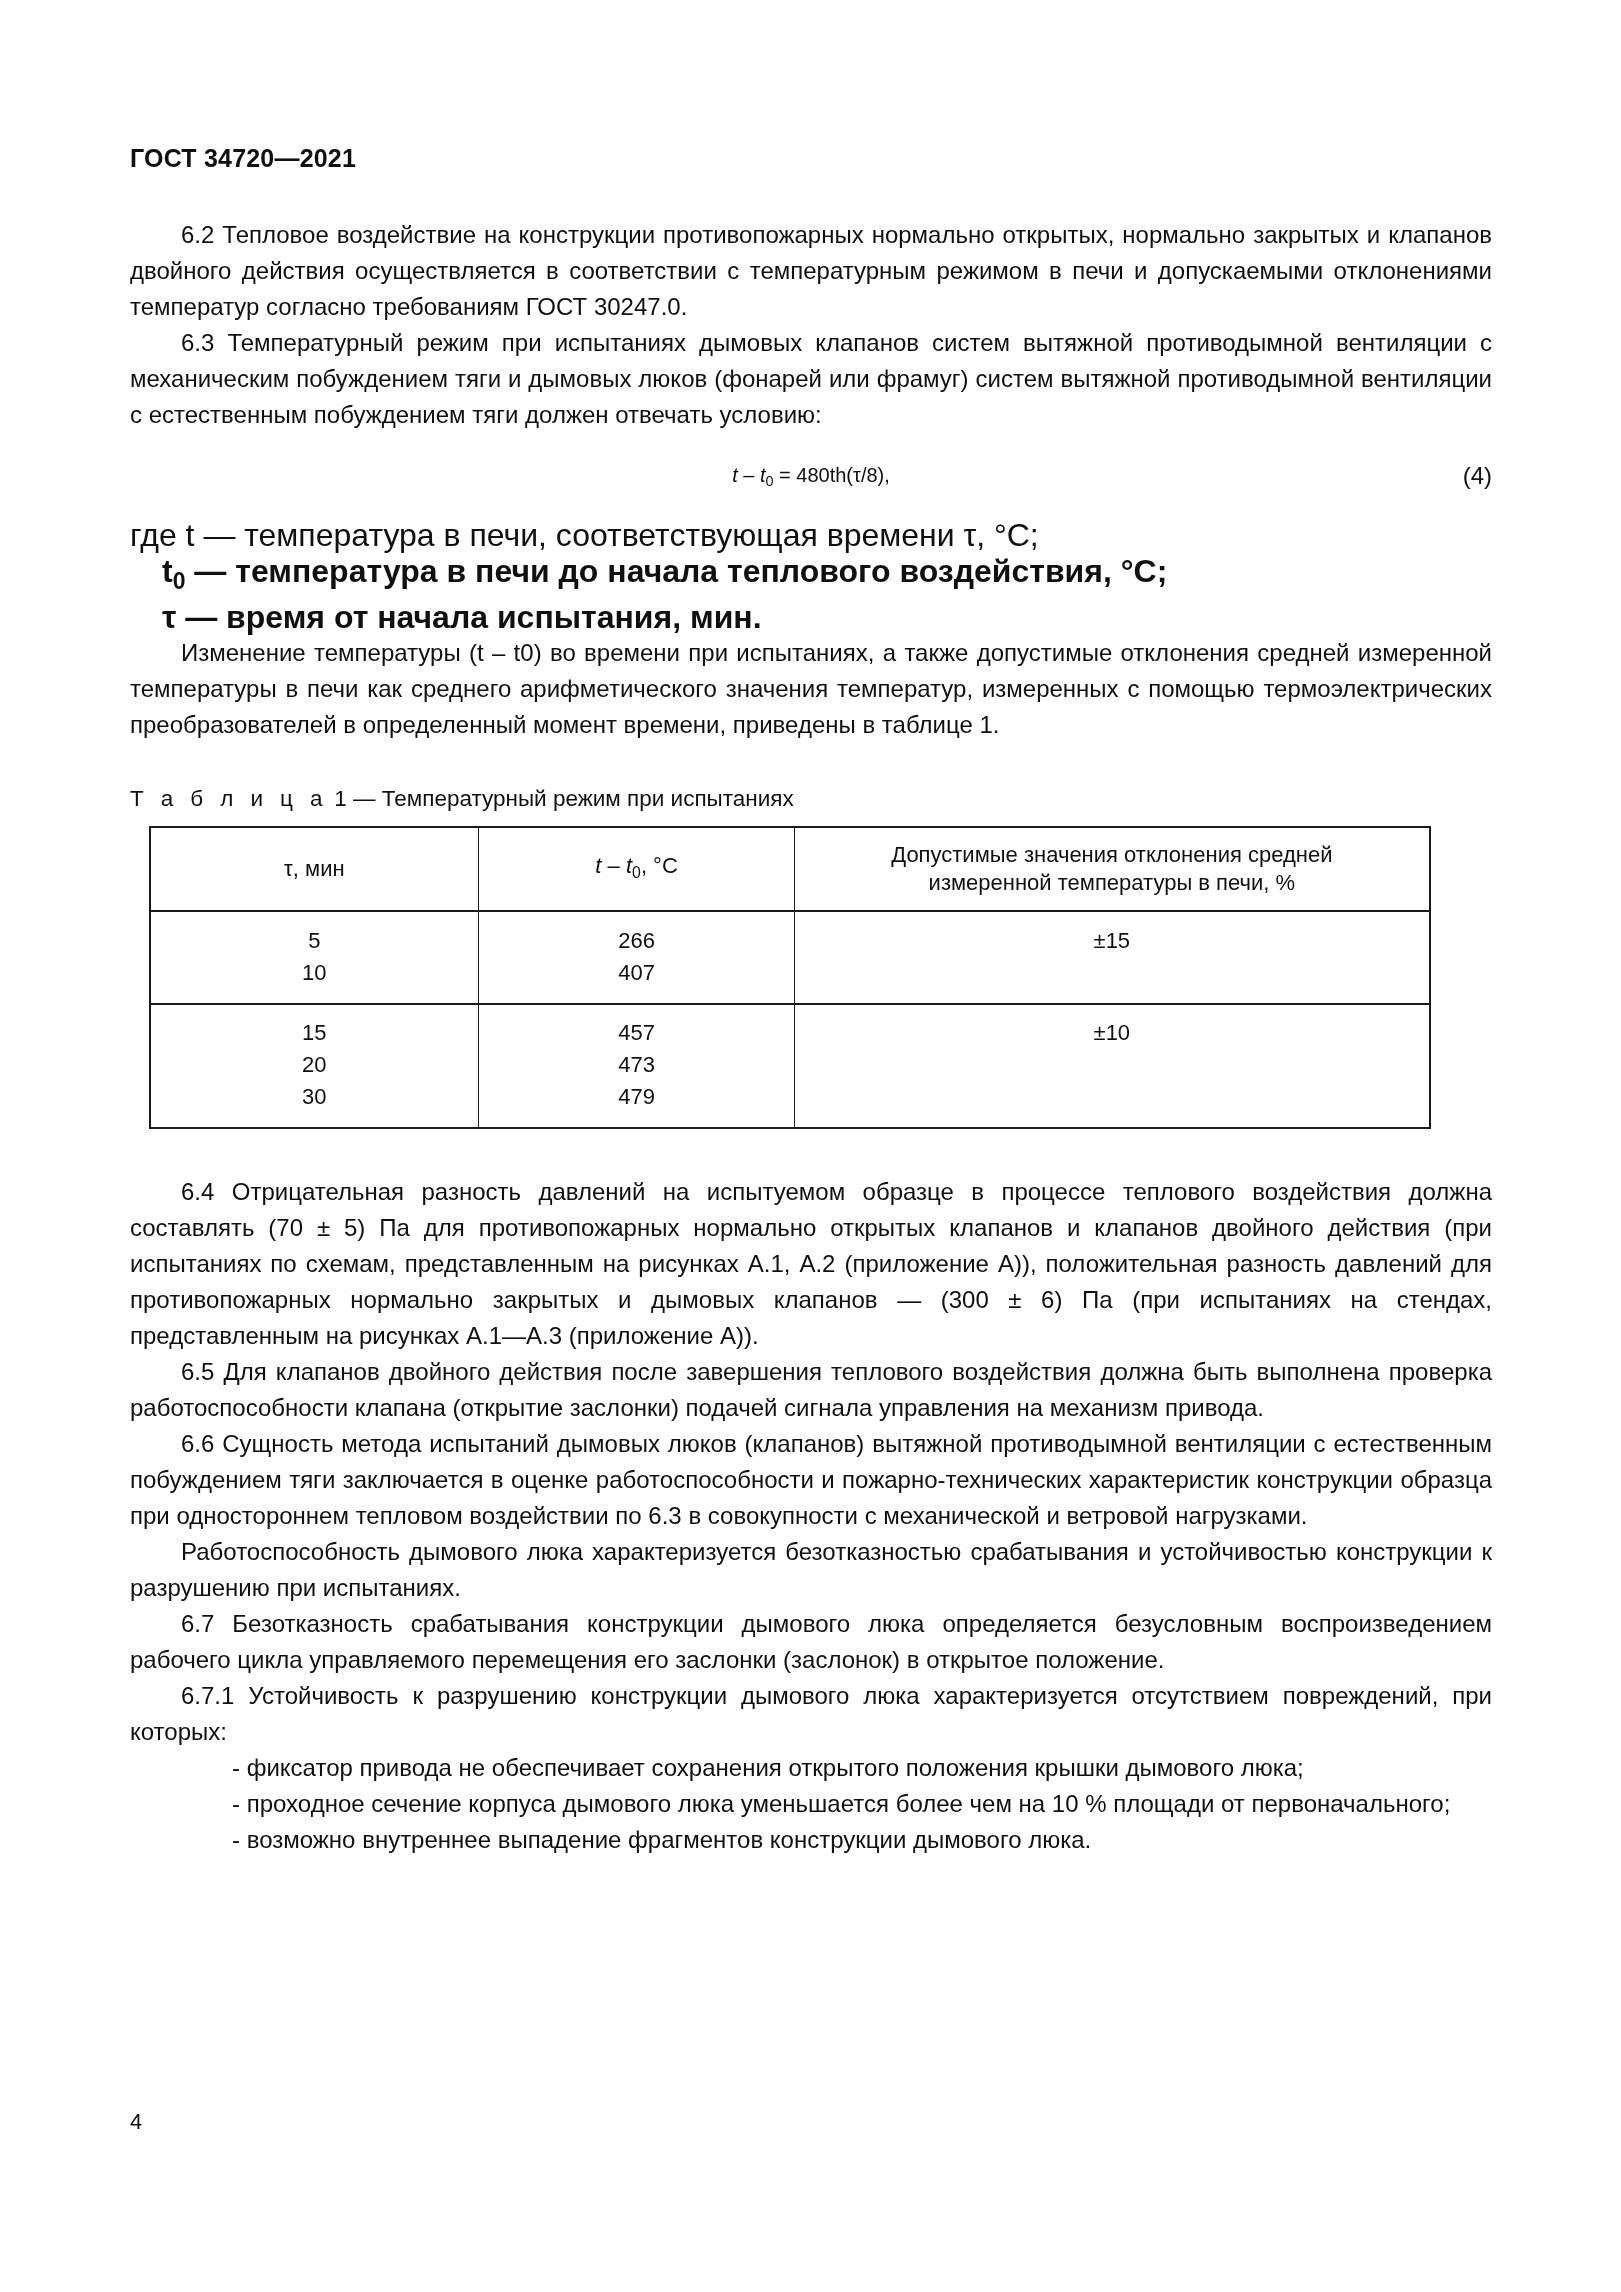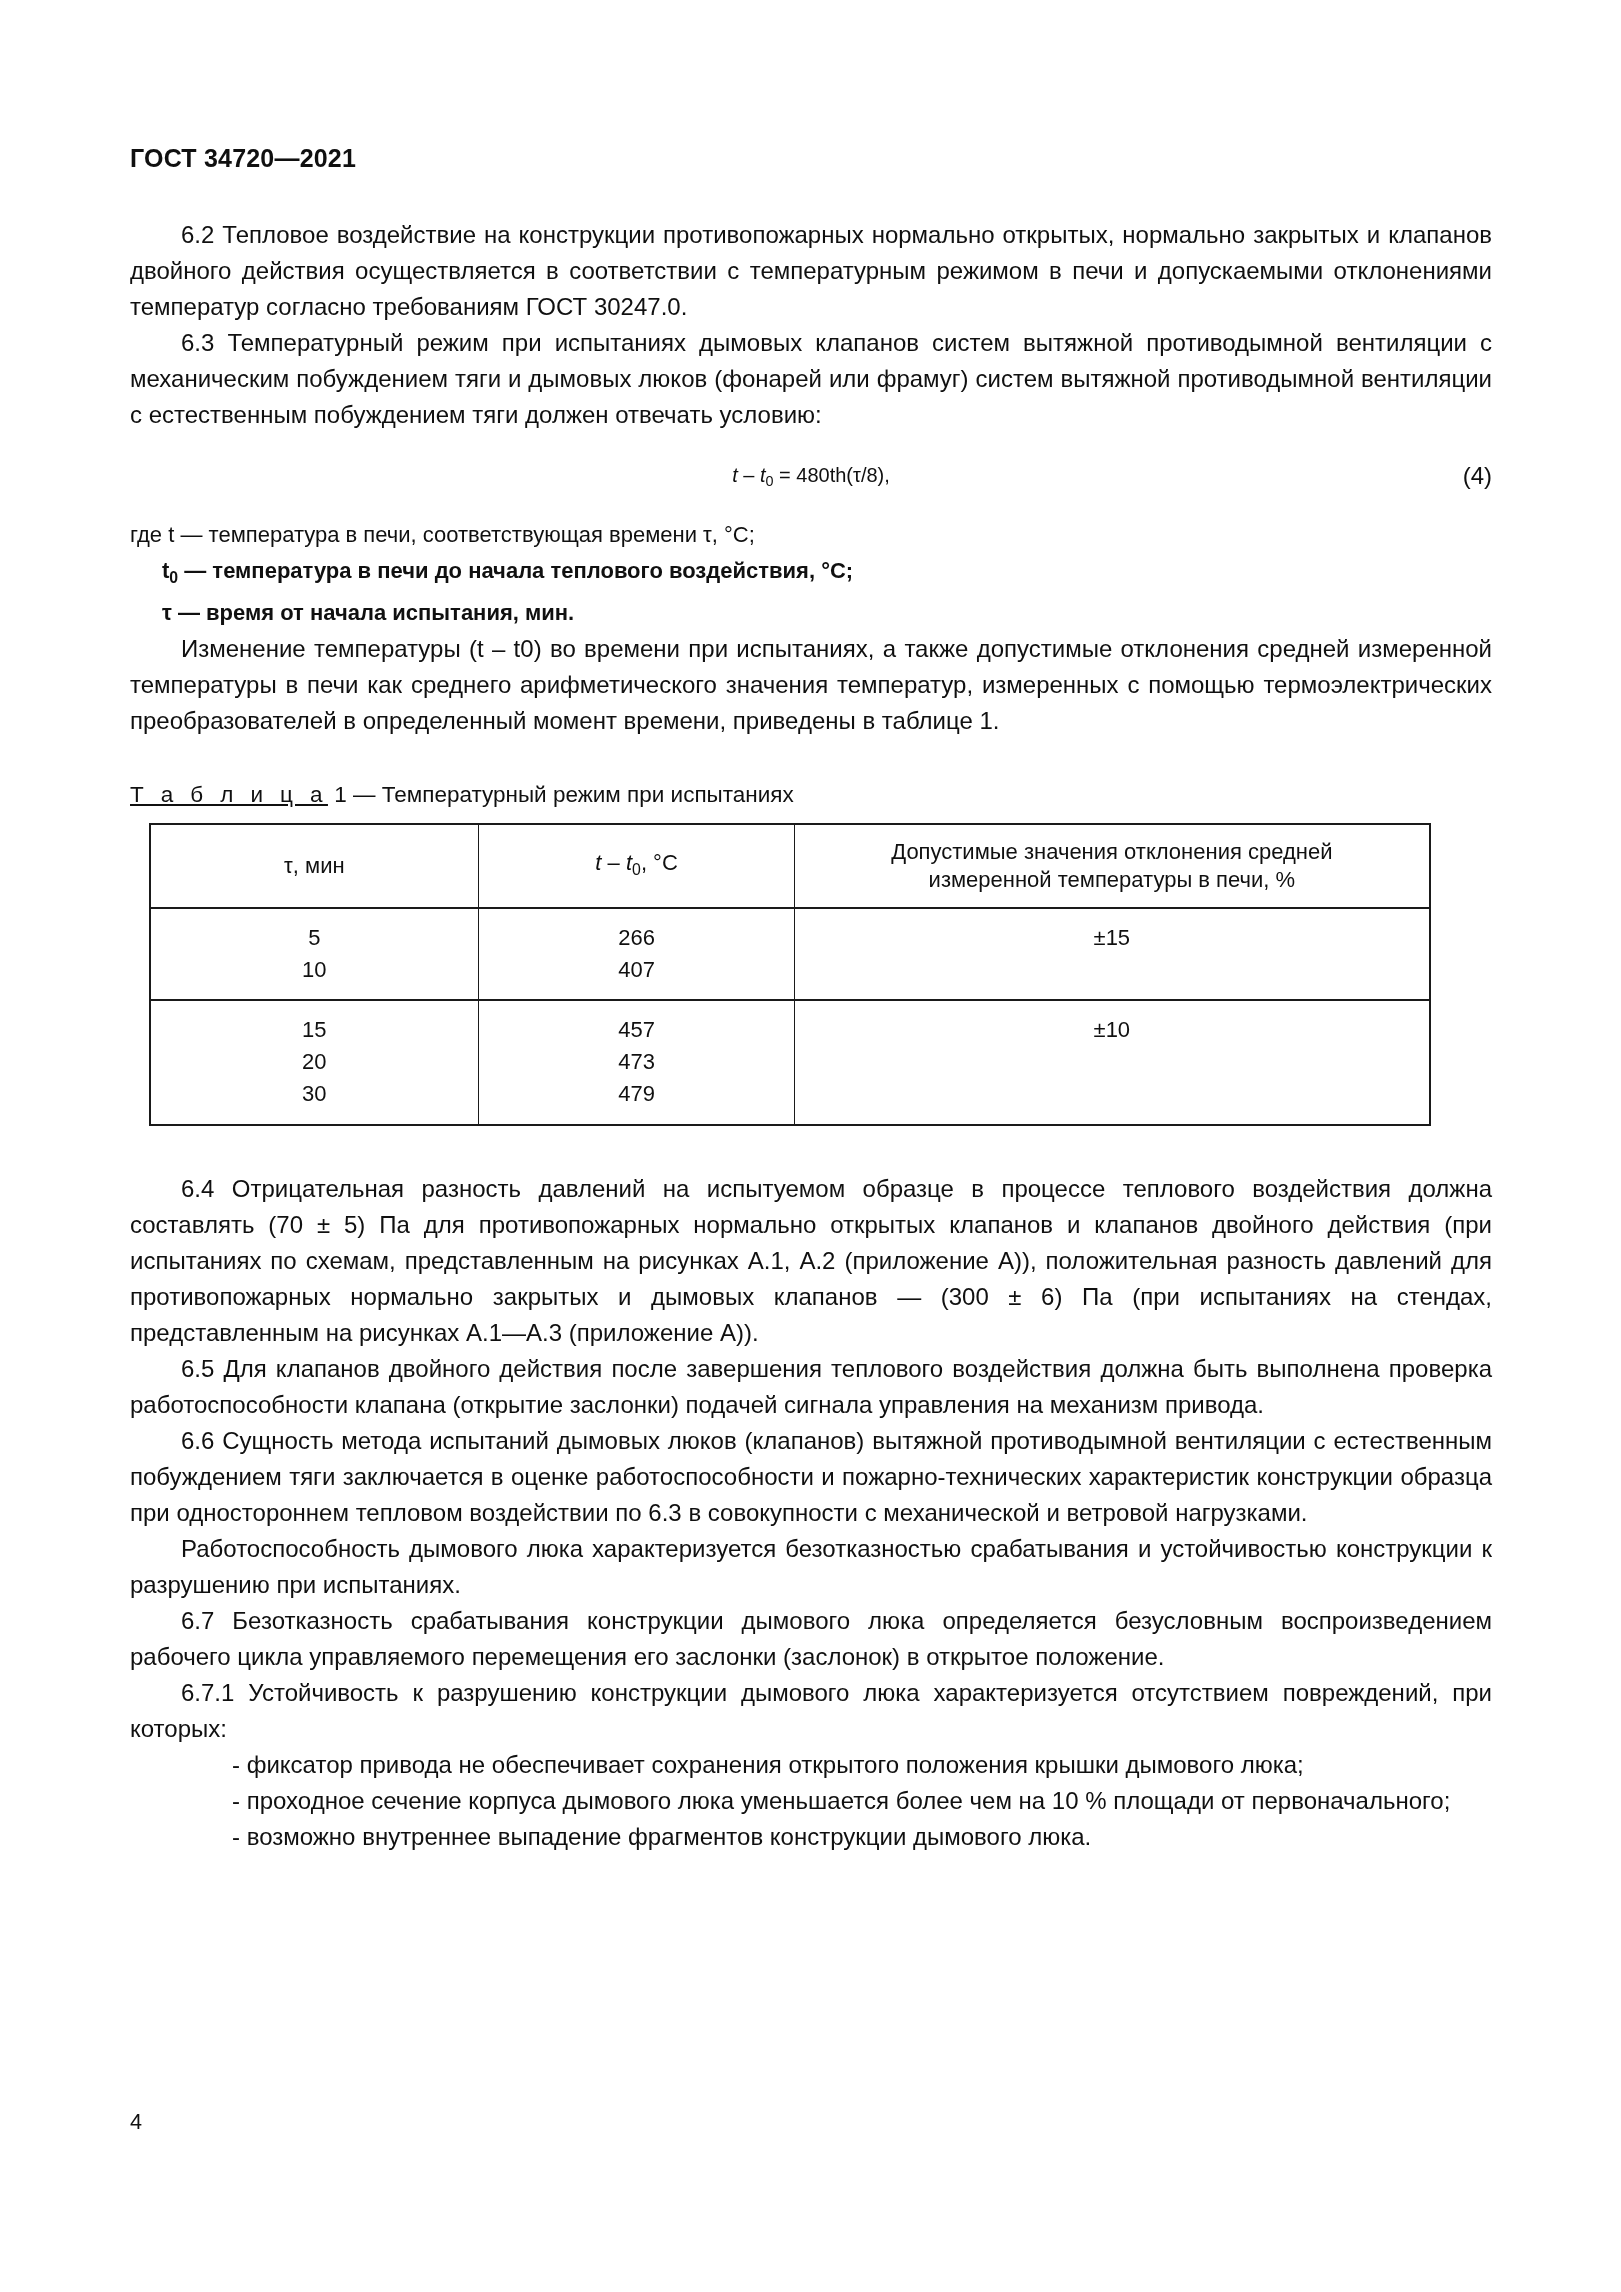--- a/index.html
+++ b/index.html
@@ -71,34 +71,34 @@
   }
   sub.sb {
     font-size: 0.72em;
     vertical-align: -0.30em;
     font-style: normal;
   }
 
   
   .where-list {
     margin-top: 11.8px;
-    font-size: 22px;
+    font-size: 32px;
     line-height: 36px;
   }
   .where-list .wl-row { white-space: nowrap; }
   .where-list .wl-row.ind { padding-left: 32px; font-weight: bold; }
 
   
   .table-caption {
     margin-top: 41px;
     margin-bottom: 13.7px;
     font-size: 22.5px;
     line-height: 29px;
   }
-  .table-caption .tcap-word { letter-spacing: 5.4px; text-decoration: underline; }
+  .table-caption .tcap-word { letter-spacing: 5.4px; }
   table.gost {
     border-collapse: collapse;
     width: 1280px;
     margin-left: 18.6px;
     font-size: 22px;
     table-layout: fixed;
   }
   table.gost th, table.gost td {
     border: 1px solid #1a1a1a;
     text-align: center;

